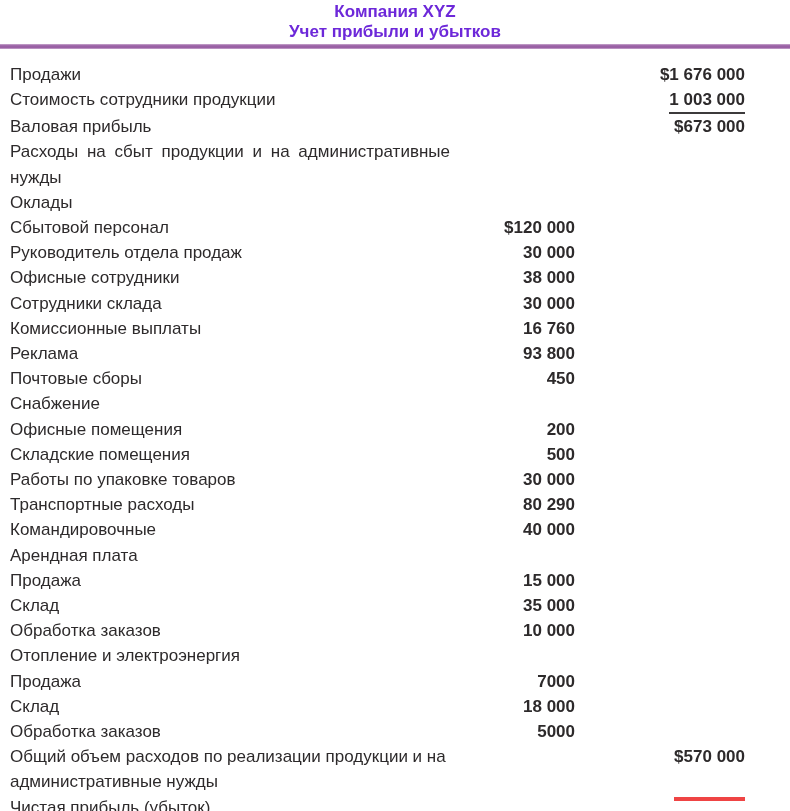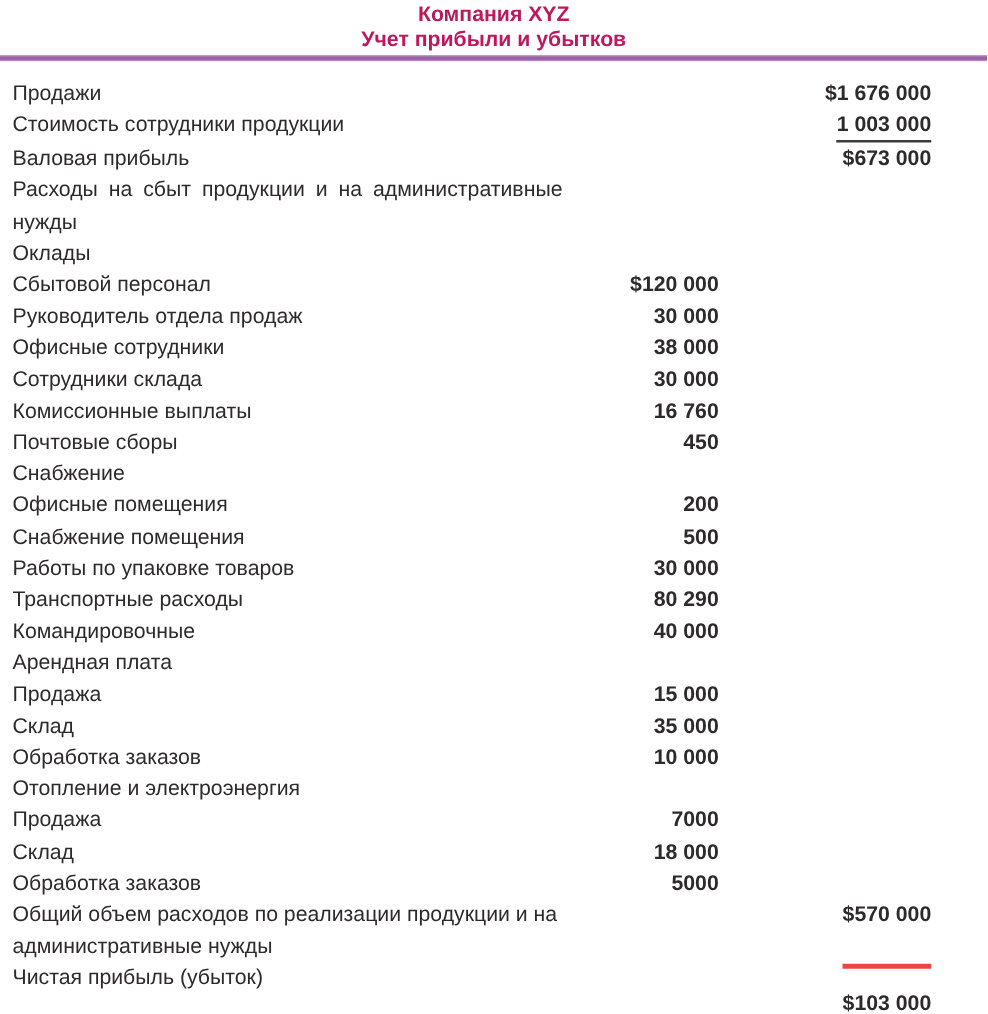--- a/index.html
+++ b/index.html
@@ -12,21 +12,21 @@
     font-family: "Liberation Sans", "DejaVu Sans", sans-serif;
     color: #2d2a2b;
     overflow: hidden;
   }
   .doc-header {
     padding-top: 2px;
     text-align: center;
     font-size: 17px;
     font-weight: 700;
     line-height: 20px;
-    color: #be185d;
+    color: #6d28d9;
   }
   .rule {
     width: 790px;
     height: 5px;
     background: linear-gradient(to bottom,
       #c9a9ce 0%, var(--accent, #9a61a5) 35%,
       var(--accent, #9a61a5) 70%, #c9a9ce 100%);
   }
   .rule-top { margin-top: 2px; }
   table.statement {
@@ -144,20 +144,26 @@
     <td class="spacer"></td>
   </tr>
 
   <tr class="statement-row">
     <td class="label">Комиссионные выплаты</td>
     <td class="mid"><span class="val">16 760</span></td>
     <td class="right"><span class="val"></span></td>
     <td class="spacer"></td>
   </tr>
 
+  <tr class="statement-row">
+    <td class="label">Реклама</td>
+    <td class="mid"><span class="val">93 800</span></td>
+    <td class="right"><span class="val"></span></td>
+    <td class="spacer"></td>
+  </tr>
 
   <tr class="statement-row">
     <td class="label">Почтовые сборы</td>
     <td class="mid"><span class="val">450</span></td>
     <td class="right"><span class="val"></span></td>
     <td class="spacer"></td>
   </tr>
 
   <tr class="statement-row">
     <td class="label">Снабжение</td>
@@ -167,21 +173,21 @@
   </tr>
 
   <tr class="statement-row">
     <td class="label">Офисные помещения</td>
     <td class="mid"><span class="val">200</span></td>
     <td class="right"><span class="val"></span></td>
     <td class="spacer"></td>
   </tr>
 
   <tr class="statement-row">
-    <td class="label">Снабжение помещения</td>
+    <td class="label">Складские помещения</td>
     <td class="mid"><span class="val">500</span></td>
     <td class="right"><span class="val"></span></td>
     <td class="spacer"></td>
   </tr>
 
   <tr class="statement-row">
     <td class="label">Работы по упаковке товаров</td>
     <td class="mid"><span class="val">30 000</span></td>
     <td class="right"><span class="val"></span></td>
     <td class="spacer"></td>

